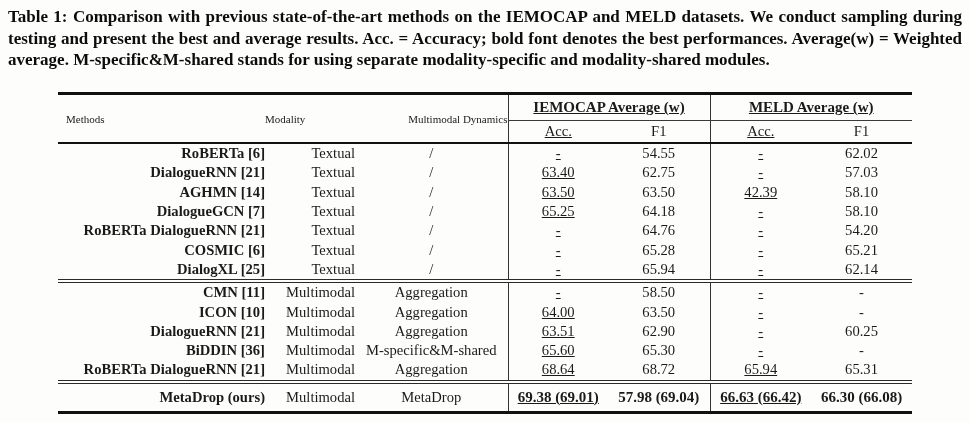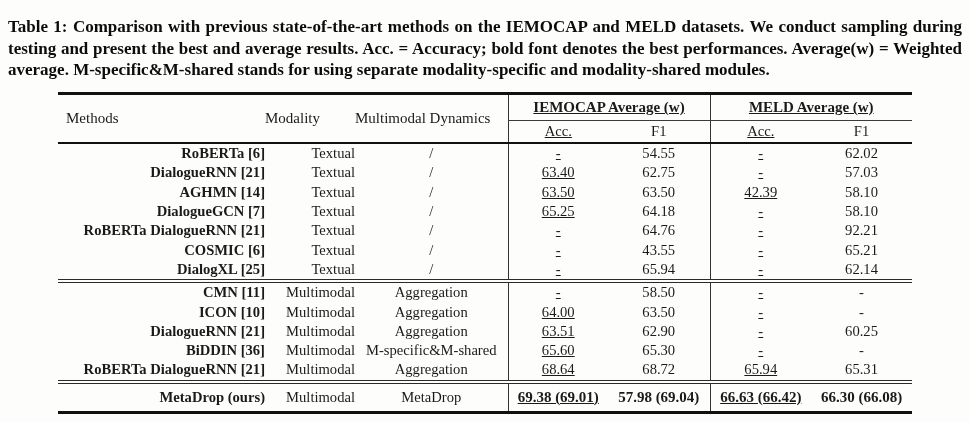--- a/index.html
+++ b/index.html
@@ -7,21 +7,21 @@
     width: 970px; height: 422px;
     background: #fdfdfc;
     font-family: "Liberation Serif", "DejaVu Serif", serif;
     color: #141414;
     overflow: hidden;
     position: relative;
   }
   .caption {
     margin: 0;
     position: absolute;
-    left: 8px; top: 16px;
+    left: 8px; top: 6px;
     width: 954px;
     font-weight: bold;
     font-size: 17px;
     line-height: 21.5px;
     text-align: justify;
     color: #0c0c0c;
   }
   table.results {
     position: absolute;
     left: 58px; top: 92px;
@@ -30,24 +30,24 @@
     table-layout: fixed;
     border-top: 3px solid #111;
     border-bottom: 3px solid #111;
     font-size: 14.6px;
     color: #1a1a1a;
   }
   th, td { padding: 0; font-weight: normal; white-space: nowrap; overflow: hidden; }
   thead th.rowhead {
     text-align: left;
     border-bottom: 2.6px solid #111;
-    font-size: 15px;
+    font-size: 11px;
   }
   thead th.rowhead.pad { padding-left: 8px; }
-  thead th.rowhead.ctr { text-align: left; padding-left: 0; }
+  thead th.rowhead.ctr { text-align: right; padding-left: 0; }
   thead th.group {
     font-weight: bold;
     text-align: center;
     height: 25px;
     font-size: 15px;
     border-bottom: 1.4px solid #3a3a3a;
   }
   thead th.sub {
     text-align: center;
     height: 21px;
@@ -130,28 +130,28 @@
         <td class="c-ctr vline num">-</td>
         <td class="c-ctr num">58.10</td>
       </tr>
       <tr>
         <td class="c-left">RoBERTa DialogueRNN [21]</td>
         <td class="c-left0">Textual</td>
         <td class="c-ctr">/</td>
         <td class="c-ctr vline num">-</td>
         <td class="c-ctr num">64.76</td>
         <td class="c-ctr vline num">-</td>
-        <td class="c-ctr num">92.21</td>
+        <td class="c-ctr num">54.20</td>
       </tr>
       <tr>
         <td class="c-left">COSMIC [6]</td>
         <td class="c-left0">Textual</td>
         <td class="c-ctr">/</td>
         <td class="c-ctr vline num">-</td>
-        <td class="c-ctr num">43.55</td>
+        <td class="c-ctr num">65.28</td>
         <td class="c-ctr vline num">-</td>
         <td class="c-ctr num">65.21</td>
       </tr>
       <tr class="sec-end">
         <td class="c-left">DialogXL [25]</td>
         <td class="c-left0">Textual</td>
         <td class="c-ctr">/</td>
         <td class="c-ctr vline num">-</td>
         <td class="c-ctr num">65.94</td>
         <td class="c-ctr vline num">-</td>

